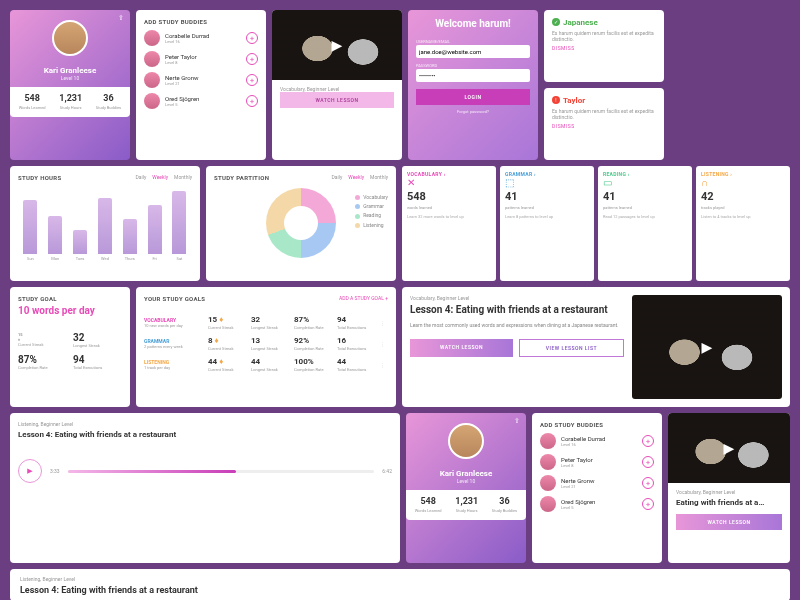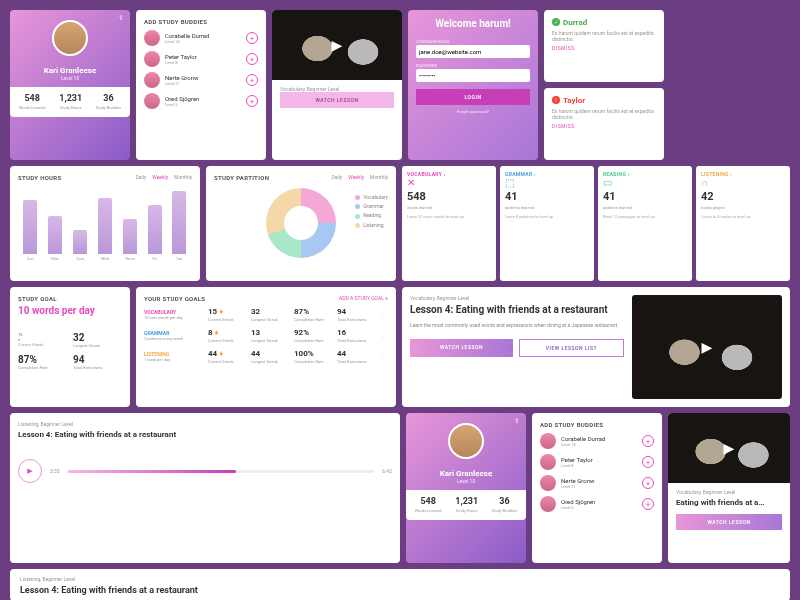--- a/index.html
+++ b/index.html
@@ -145,21 +145,21 @@
     <input value="jane.doe@website.com" style="">
     <label>PASSWORD</label>
     <input type="password" value="••••••••" style="">
     <div class="btn btn-mag">LOGIN</div>
     <div class="fg">Forgot password?</div>
   </div>
 
 
   <div class="notifcol">
     <div class="card notif success">
-      <div><span class="chk">✓</span><h4 style="display:inline">Durrad</h4></div>
+      <div><span class="chk">✓</span><h4 style="display:inline">Japanese</h4></div>
       <p>Es harum quidem rerum facilis est et expedita distinctio.</p>
       <div class="dismiss">DISMISS</div>
     </div>
     <div class="card notif error">
       <div><span class="warn">!</span><h4 style="display:inline">Taylor</h4></div>
       <p>Es harum quidem rerum facilis est et expedita distinctio.</p>
       <div class="dismiss">DISMISS</div>
     </div>
   </div>
 </div>
@@ -260,21 +260,21 @@
       <div class="gstat"><b><span>15</span> <span class="flame">♦</span></b><span>Current Streak</span></div>
       <div class="gstat"><b>32</b><span>Longest Streak</span></div>
       <div class="gstat"><b>87%</b><span>Completion Rate</span></div>
       <div class="gstat"><b>94</b><span>Total Executions</span></div>
     </div>
   </div>
 
   <div class="card">
     <span class="ttl">YOUR STUDY GOALS</span>
     <span class="addgoal">ADD A STUDY GOAL +</span>
-    <div id="goalrows" style="margin-top:4px">
+    <div id="goalrows" style="margin-top:12px">
         <div class="goalrow">
       <div>
             <div class="cat" style="color:#e84bb8">VOCABULARY</div>
             <div class="desc">10 new words per day</div>
           </div>
       <div><b>15 <span class="flame">♦</span></b><span style="font-size:4px;color:#999">Current Streak</span></div>
           <div><b>32</b><span style="font-size:4px;color:#999">Longest Streak</span></div>
           <div><b>87%</b><span style="font-size:4px;color:#999">Completion Rate</span></div>
           <div><b>94</b><span style="font-size:4px;color:#999">Total Executions</span></div>
       <div style="color:#ccc">⋮</div>

